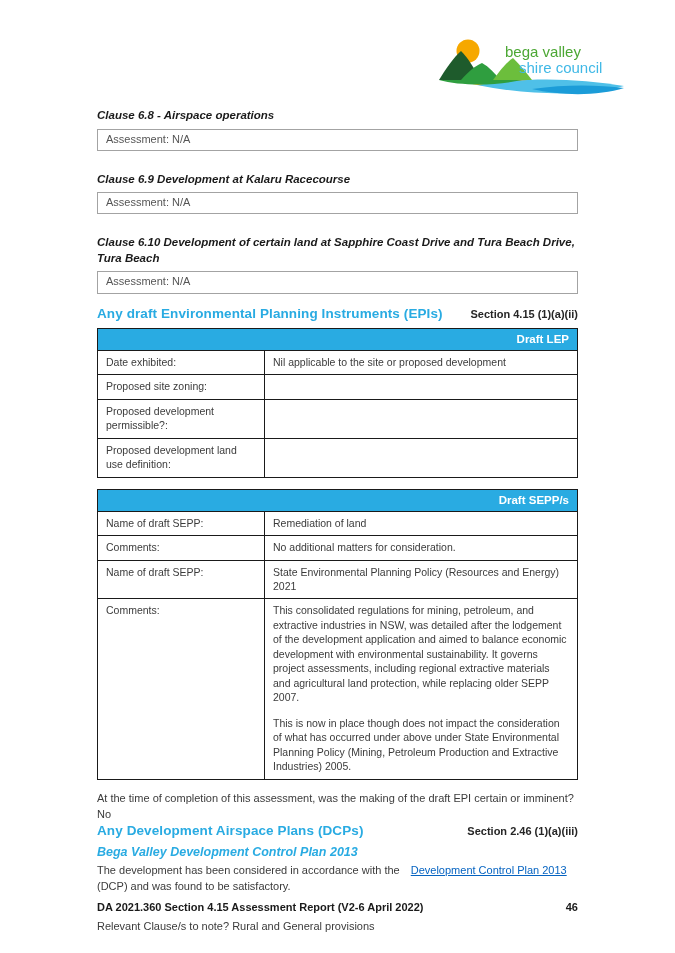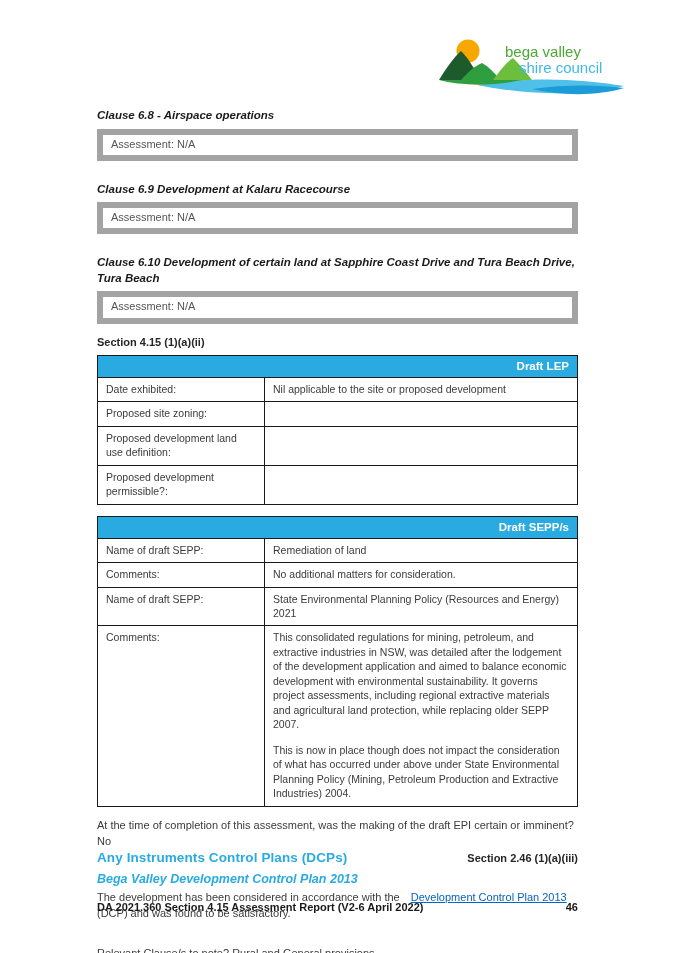--- a/index.html
+++ b/index.html
@@ -28,21 +28,21 @@
   }
   .clause-heading {
     font-size: 11.5px;
     font-weight: bold;
     font-style: italic;
     color: #1a1a1a;
     line-height: 1.35;
     margin-bottom: 5px;
   }
   .assessment-box {
-    border: 6px solid #a3a3a3;
+    border: 1px solid #a3a3a3;
     padding: 3px 24px 4px 8px;
     font-size: 11px;
     color: #555555;
     line-height: 1.2;
     margin-bottom: 21px;
   }
   .clause-block.last .assessment-box { margin-bottom: 12px; }
   .section-heading-row {
     display: flex;
     justify-content: space-between;
@@ -152,42 +152,43 @@
       <div class="clause-heading">Clause 6.9 Development at Kalaru Racecourse</div>
       <div class="assessment-box">Assessment: N/A</div>
     </div>
 
     <div class="clause-block last">
       <div class="clause-heading">Clause 6.10 Development of certain land at Sapphire Coast Drive and Tura Beach Drive, Tura Beach</div>
       <div class="assessment-box">Assessment: N/A</div>
     </div>
 
     <div class="section-heading-row">
+      <span class="section-heading">Any draft Environmental Planning Instruments (EPIs)</span>
       <span class="section-ref">Section 4.15 (1)(a)(ii)</span>
     </div>
 
     <table class="data-table">
       <tbody>
           <tr>
         <th class="band" colspan="2">Draft LEP</th>
       </tr>
       <tr>
         <td class="label-col">Date exhibited:</td>
         <td>Nil applicable to the site or proposed development</td>
       </tr>
       <tr>
         <td class="label-col">Proposed site zoning:</td>
         <td></td>
       </tr>
       <tr>
+        <td class="label-col">Proposed development permissible?:</td>
+        <td></td>
+      </tr>
+      <tr>
         <td class="label-col">Proposed development land use definition:</td>
-        <td></td>
-      </tr>
-      <tr>
-        <td class="label-col">Proposed development permissible?:</td>
         <td></td>
       </tr>
     </tbody>
       </table>
 
     <table class="data-table">
       <tbody>
           <tr>
         <th class="band" colspan="2">Draft SEPP/s</th>
       </tr>
@@ -200,30 +201,30 @@
         <td>No additional matters for consideration.</td>
       </tr>
       <tr>
         <td class="label-col">Name of draft SEPP:</td>
         <td>State Environmental Planning Policy (Resources and Energy) 2021</td>
       </tr>
       <tr>
         <td class="label-col">Comments:</td>
         <td>
           <div class="para">This consolidated regulations for mining, petroleum, and extractive industries in NSW, was detailed after the lodgement of the development application and aimed to balance economic development with environmental sustainability. It governs project assessments, including regional extractive materials and agricultural land protection, while replacing older SEPP 2007.</div>
-          <div class="para">This is now in place though does not impact the consideration of what has occurred under above under State Environmental Planning Policy (Mining, Petroleum Production and Extractive Industries) 2004.</div>
+          <div class="para">This is now in place though does not impact the consideration of what has occurred under above under State Environmental Planning Policy (Mining, Petroleum Production and Extractive Industries) 2005.</div>
         </td>
       </tr>
     </tbody>
       </table>
 
     <div class="body-para epi-question">At the time of completion of this assessment, was the making of the draft EPI certain or imminent? No</div>
 
     <div class="section-heading-row">
-      <span class="section-heading">Any Instruments Control Plans (DCPs)</span>
+      <span class="section-heading">Any Development Airspace Plans (DCPs)</span>
       <span class="section-ref">Section 2.46 (1)(a)(iii)</span>
     </div>
 
     <div class="dcp-subheading">Bega Valley Development Control Plan 2013</div>
 
     <div class="body-para dcp-para">
       <span>The development has been considered in accordance with the </span><span class="dcp-link">Development Control Plan 2013</span><span> (DCP) and was found to be satisfactory.</span>
     </div>
 
     <div class="body-para qa-line">Relevant Clause/s to note? Rural and General provisions</div>

